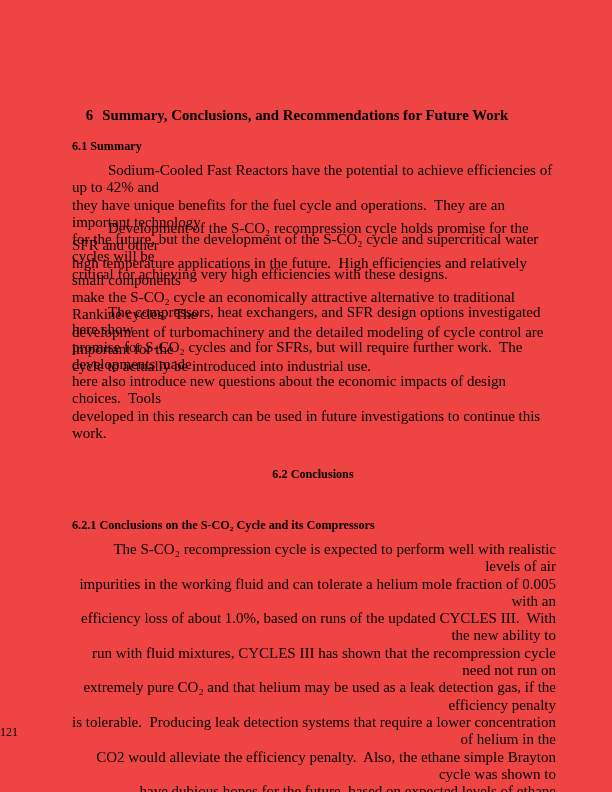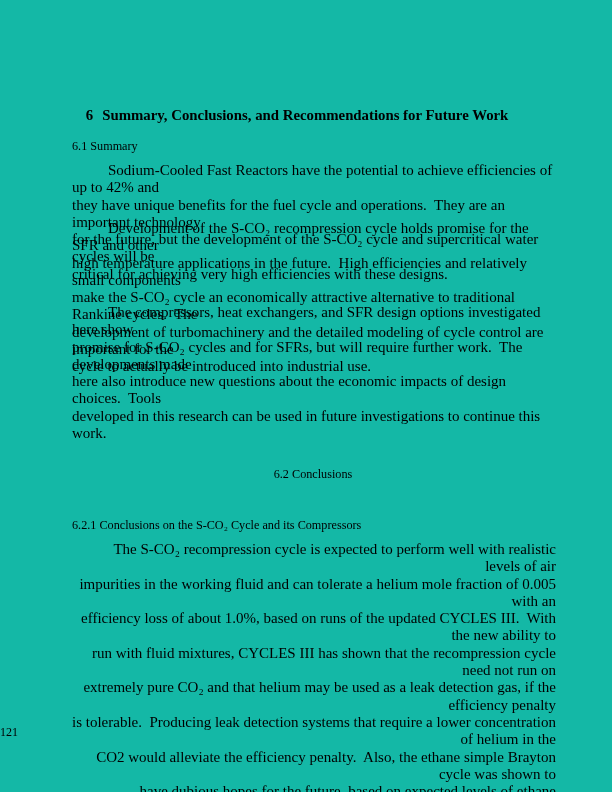--- a/index.html
+++ b/index.html
@@ -4,21 +4,21 @@
 <style>
   html, body {
     margin: 0;
     padding: 0;
     background: #ffffff;
   }
   .page {
     position: relative;
     width: 612px;
     height: 792px;
-    background: #14b8a6;
+    background: #ef4444;
     overflow: hidden;
     font-family: "Liberation Serif", "DejaVu Serif", serif;
     color: #000000;
   }
   .chapter-heading {
     position: absolute;
     top: 85px;
     left: 71px;
     width: 500px;
     font-size: 14.8px;
@@ -29,21 +29,21 @@
   .chapter-heading .ch-num {
     display: inline-block;
     margin-right: 9px;
   }
   .sec-heading {
     position: absolute;
     left: 72px;
     width: 482px;
     font-size: 12.2px;
     line-height: 17.3px;
-    font-weight: normal;
+    font-weight: bold;
     white-space: pre-wrap;
   }
   .heading-6-1 { top: 138px; }
   .heading-6-2 { top: 466px; text-align: center; }
   .heading-6-2-1 { top: 517px; }
   .para {
     position: absolute;
     left: 72px;
     width: 484px;
     font-size: 15px;

